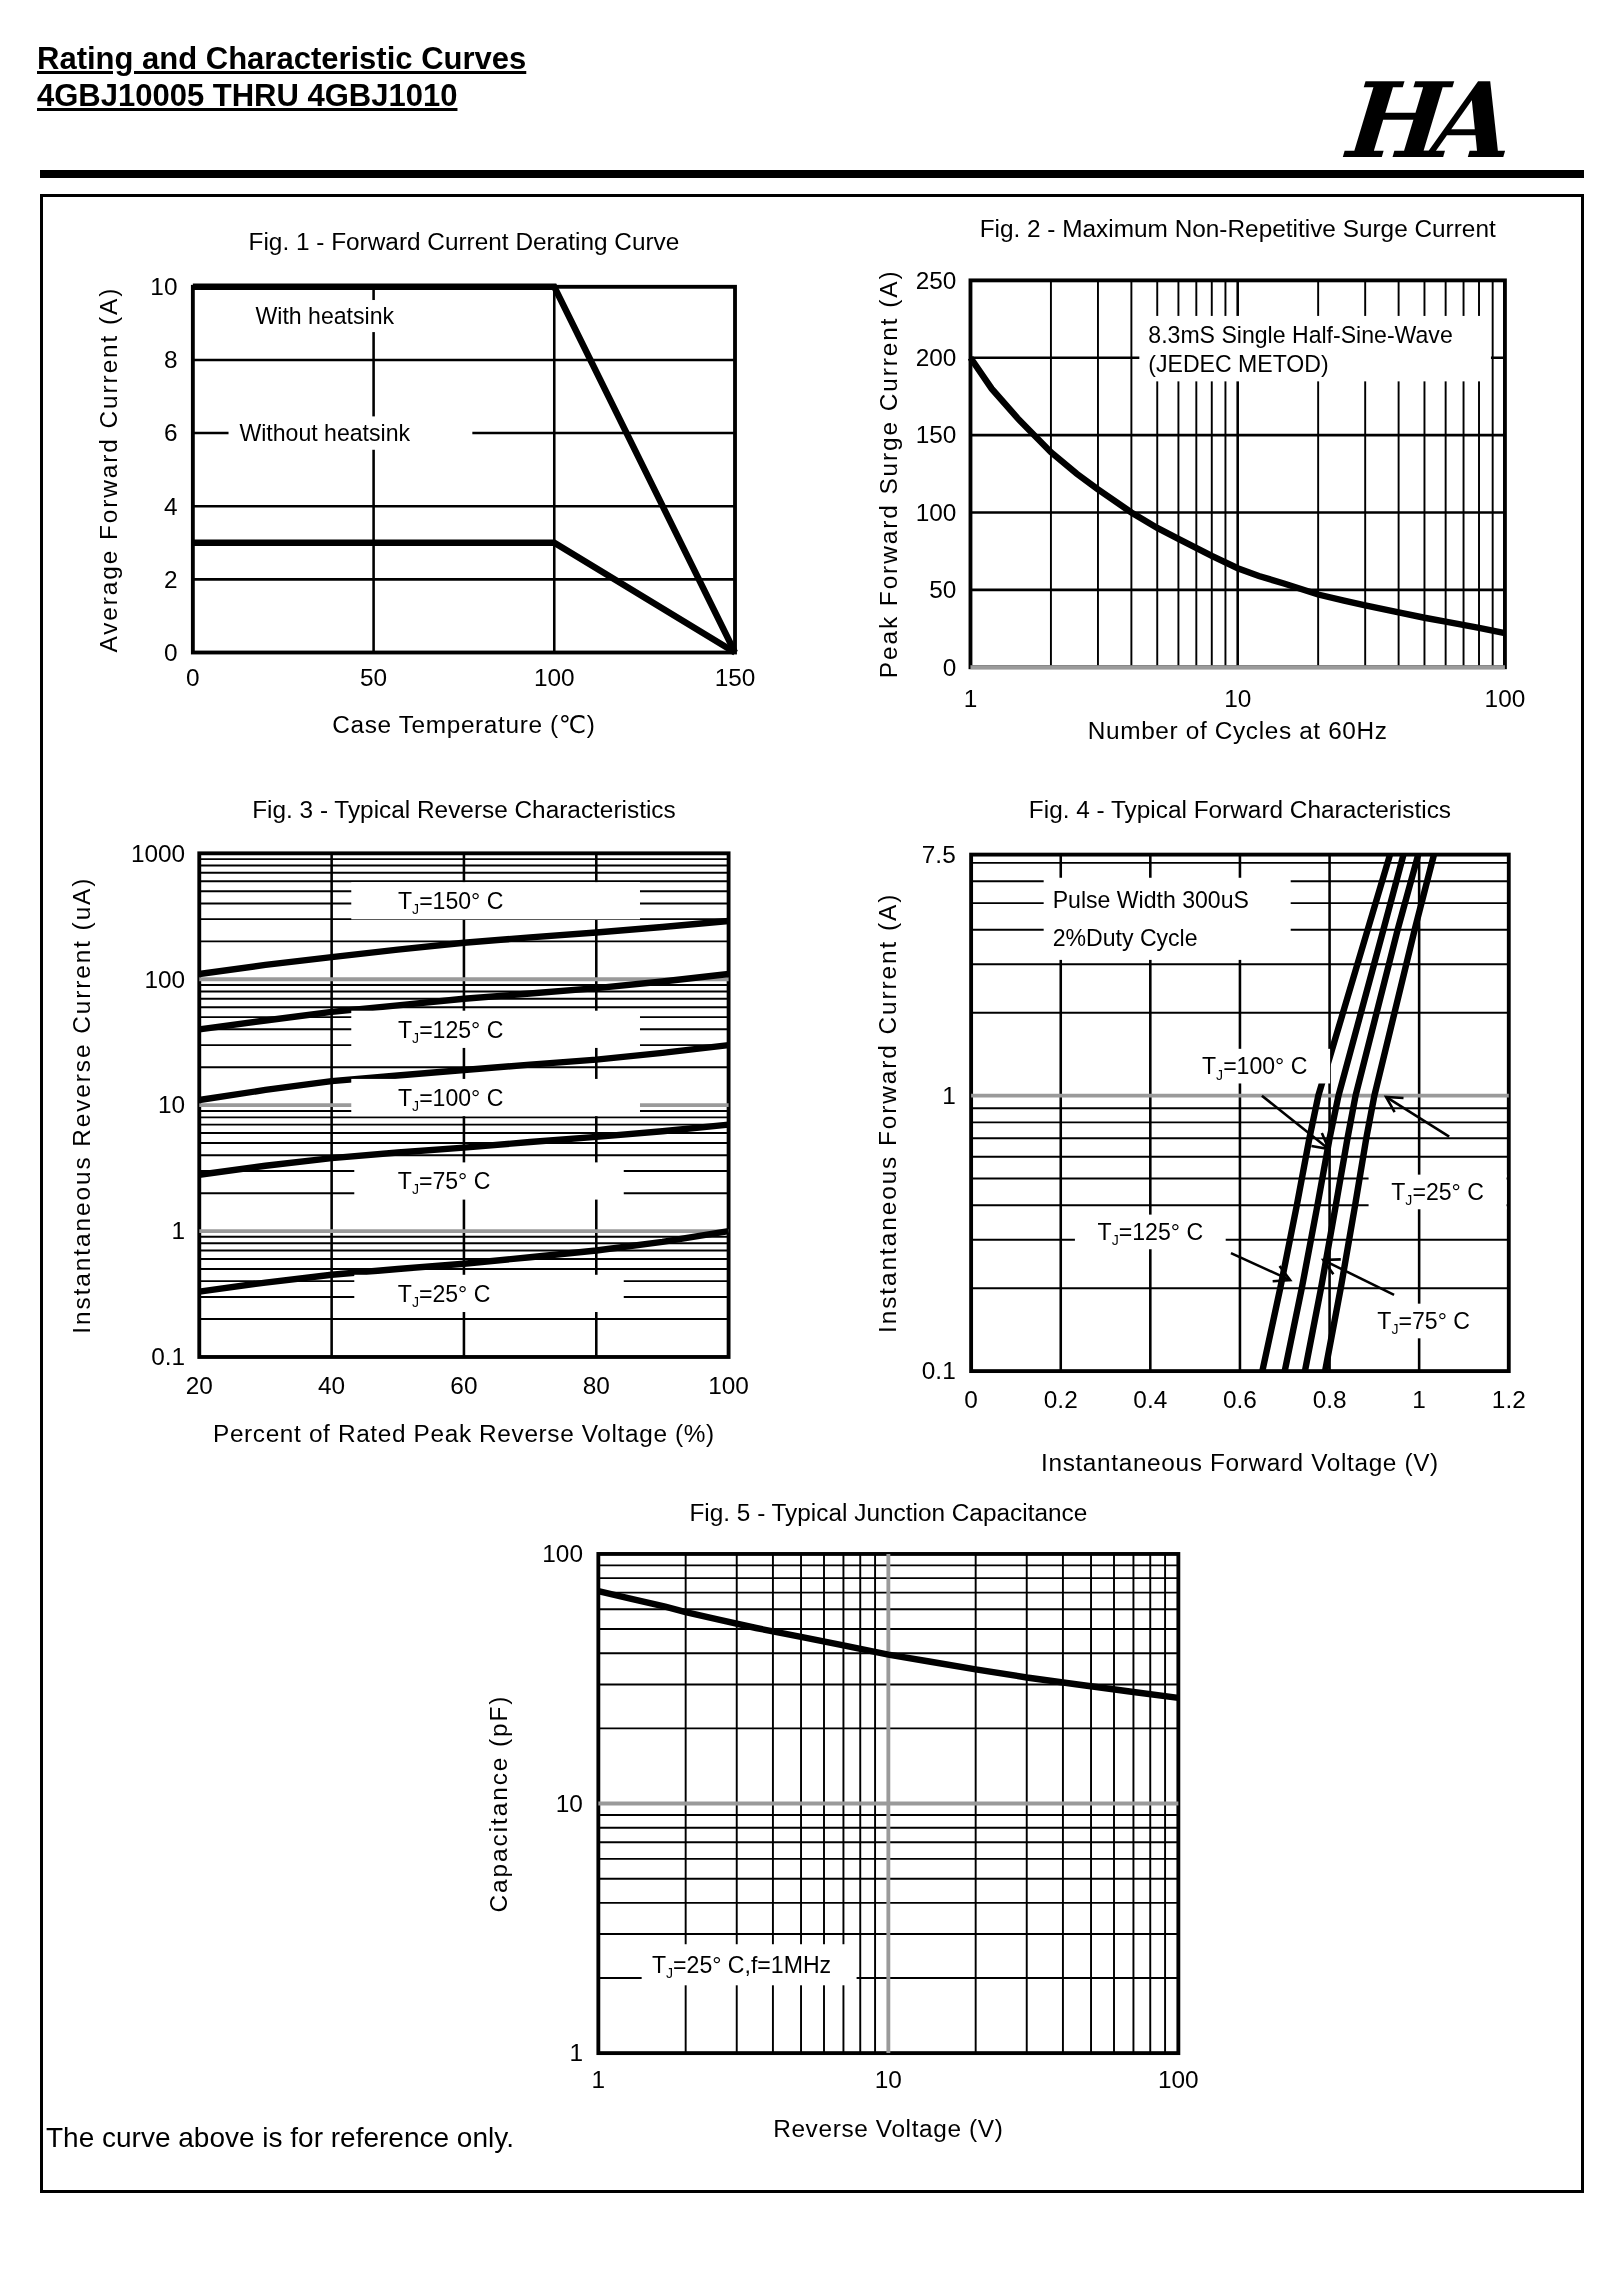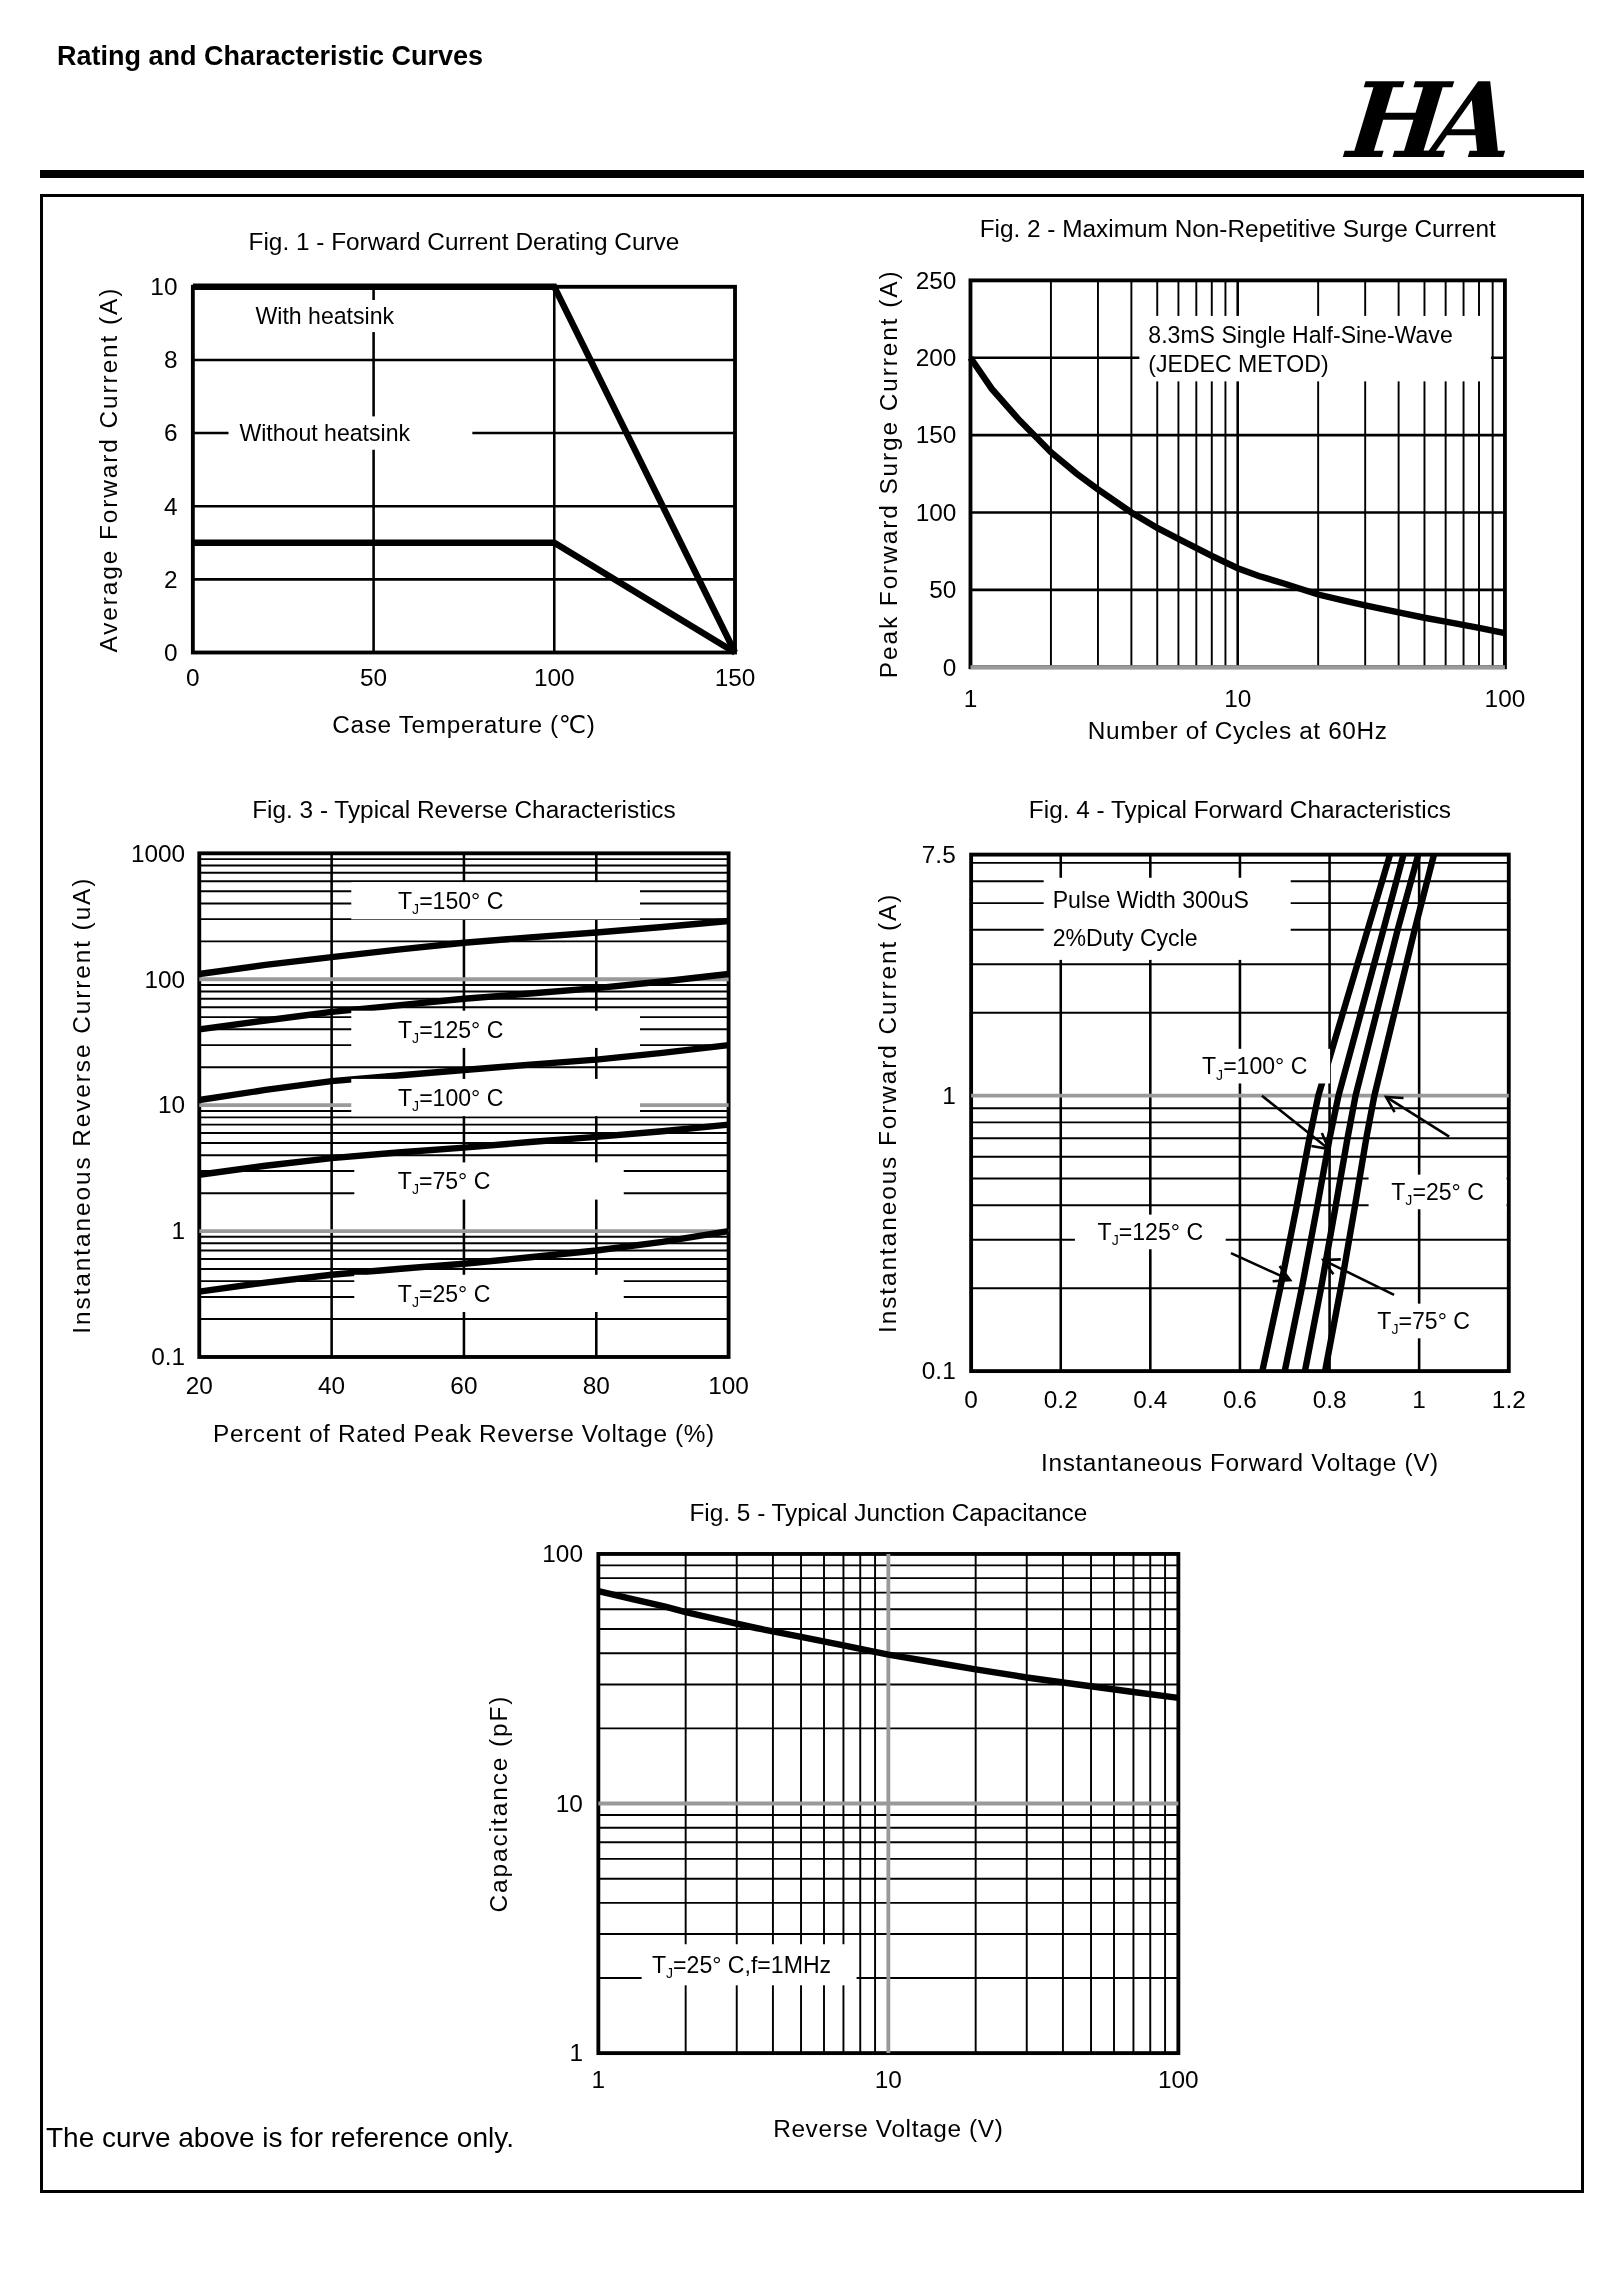--- a/index.html
+++ b/index.html
@@ -1,35 +1,36 @@
 <!DOCTYPE html>
 <html style="font-size:10.3px"><head>
 <meta charset="utf-8">
 <style>
   html,body{margin:0;padding:0;background:#fff;}
   .page{position:relative;width:1624px;height:2295px;background:#fff;
         font-family:"Liberation Sans","DejaVu Sans",sans-serif;color:#000;overflow:hidden;}
-  .doc-title{position:absolute;left:57px;top:40px;font-size:27px;font-weight:bold;line-height:1.2;}
+  .doc-title{position:absolute;left:37px;top:40px;font-size:31px;font-weight:bold;line-height:1.2;text-decoration:underline;}
   .logo{position:absolute;right:125px;top:59px;
         font-family:"DejaVu Serif","Liberation Serif",serif;font-style:italic;font-weight:bold;
         font-size:104px;letter-spacing:-0.14em;transform:skewX(-6deg);}
   .rule{position:absolute;left:40px;top:170px;width:1544px;height:8.3px;background:#000;}
   .content-box{position:absolute;left:40px;top:194px;width:1544px;height:1999px;
                border:3.2px solid #000;box-sizing:border-box;}
   #charts-svg{position:absolute;left:0;top:0;width:1624px;height:2295px;}
   .footer-note{position:absolute;left:46px;top:2122px;font-size:28px;}
   text{fill:#000;}
 </style>
 </head>
 <body>
 
 <div class="page">
   <header>
     <div class="doc-title">
       <div>Rating and Characteristic Curves</div>
+      <div>4GBJ10005 THRU 4GBJ1010</div>
     </div>
     <div class="logo">HA</div>
   </header>
   <div class="rule"></div>
   <div class="content-box"></div>
   <svg id="charts-svg" viewBox="0 0 2530 3577" aria-hidden="true">
       <defs>
         <marker id="arrowhead" markerUnits="userSpaceOnUse" markerWidth="34" markerHeight="34" refX="26" refY="15" orient="auto">
           <path d="M2,2 L26,15 L2,28" fill="none" stroke="#000000" stroke-width="4"></path>
         </marker>

